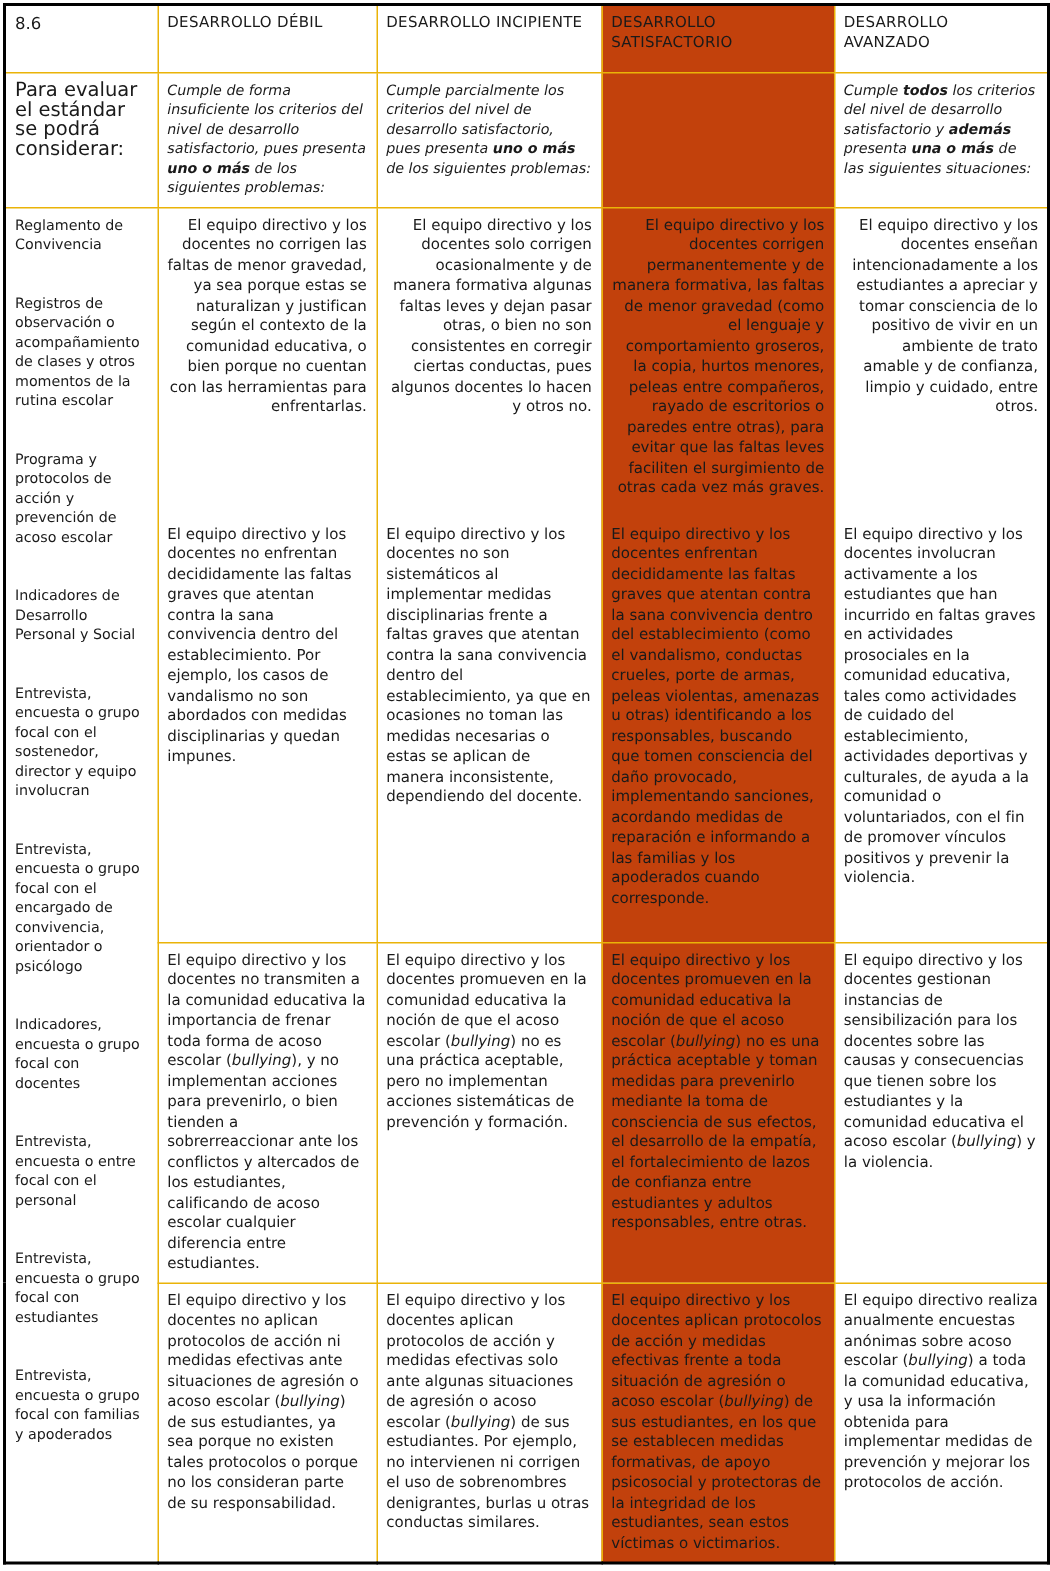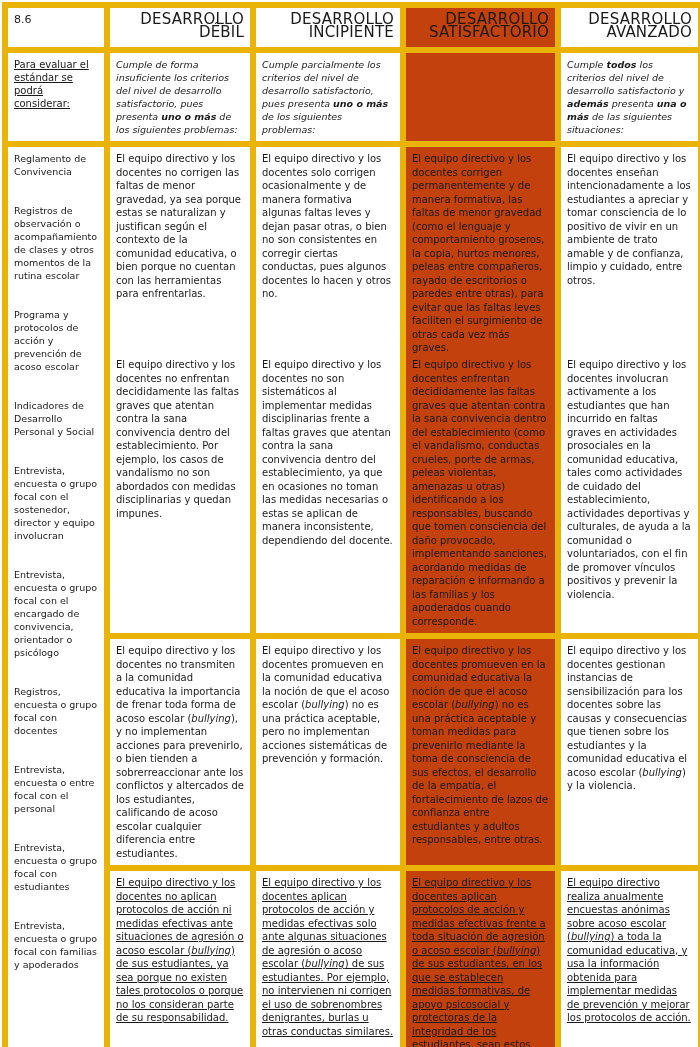--- a/index.html
+++ b/index.html
@@ -16,75 +16,74 @@
     padding: 2px;
     background: #fff;
   }
   table.rubric {
     border-collapse: collapse;
     table-layout: fixed;
     width: 696px;
     border: 2px solid #000;
   }
   table.rubric td, table.rubric th {
-    border: 6px solid #eab308;
+    border: 1px solid #eab308;
     vertical-align: top;
     padding: 5px 6px;
     box-sizing: border-box;
     font-weight: normal;
   }
   col.c1 { width: 102px; }
   col.c2 { width: 146px; }
   col.c3 { width: 150px; }
   col.c4 { width: 155px; }
   col.c5 { width: 143px; }
 
   tr.hdr    { height: 45px; }
   tr.desc   { height: 90px; }
   tr.body1  { height: 490px; }
   tr.body2  { height: 223px; margin-top: 29px; }
-  tr.body3  { height: 141px; text-decoration: underline; }
+  tr.body3  { height: 141px; }
 
   th.level {
-    text-align: right;
-    font-size: 15px;
+    text-align: left;
+    font-size: 10px;
     line-height: 13px;
     padding-top: 7px;
     letter-spacing: 0.2px;
   }
   td.code {
     font-size: 11px;
     line-height: 13px;
   }
   .shaded { background: #c2410c; }
 
   td.consider {
-    font-size: 10px;
+    font-size: 13px;
     line-height: 13px;
-    text-decoration: underline;
   }
   td.descriptor {
     font-style: italic;
     font-size: 9.5px;
     line-height: 13px;
   }
   td.evidence {
     font-size: 9.5px;
     line-height: 13px;
     padding-top: 8px;
     margin-top: 18px;
   }
   .ev-item { margin: 0 0 26px 0; }
   .ev-item:last-child { margin-bottom: 0; }
 
   td.crit {
     font-size: 10px;
     line-height: 13.5px;
   }
-  .p1slot { min-height: 206px; }
+  .p1slot { min-height: 206px; text-align: right; }
   td.crit p { margin: 0; }
 </style>
 </head>
 <body>
 
 <div class="page">
   <table class="rubric">
     <colgroup>
       <col class="c1">
         <col class="c2">
@@ -111,21 +110,21 @@
     </tr>
 
     <tr class="body1">
       <td class="evidence" rowspan="3">
         <p class="ev-item">Reglamento de Convivencia</p>
         <p class="ev-item">Registros de observación o acompañamiento de clases y otros momentos de la rutina escolar</p>
         <p class="ev-item">Programa y protocolos de acción y prevención de acoso escolar</p>
         <p class="ev-item">Indicadores de Desarrollo Personal y Social</p>
         <p class="ev-item">Entrevista, encuesta o grupo focal con el sostenedor, director y equipo involucran</p>
         <p class="ev-item">Entrevista, encuesta o grupo focal con el encargado de convivencia, orientador o psicólogo</p>
-        <p class="ev-item">Registros, encuesta o grupo focal con docentes</p>
+        <p class="ev-item">Indicadores, encuesta o grupo focal con docentes</p>
         <p class="ev-item">Entrevista, encuesta o entre focal con el personal</p>
         <p class="ev-item">Entrevista, encuesta o grupo focal con estudiantes</p>
         <p class="ev-item">Entrevista, encuesta o grupo focal con familias y apoderados</p>
       </td>
       <td class="crit">
         <div class="p1slot">
               <p>El equipo directivo y los docentes no corrigen las faltas de menor gravedad, ya sea porque estas se naturalizan y justifican según el contexto de la comunidad educativa, o bien porque no cuentan con las herramientas para enfrentarlas.</p>
             </div>
         <p>El equipo directivo y los docentes no enfrentan decididamente las faltas graves que atentan contra la sana convivencia dentro del establecimiento. Por ejemplo, los casos de vandalismo no son abordados con medidas disciplinarias y quedan impunes.</p>
       </td>

